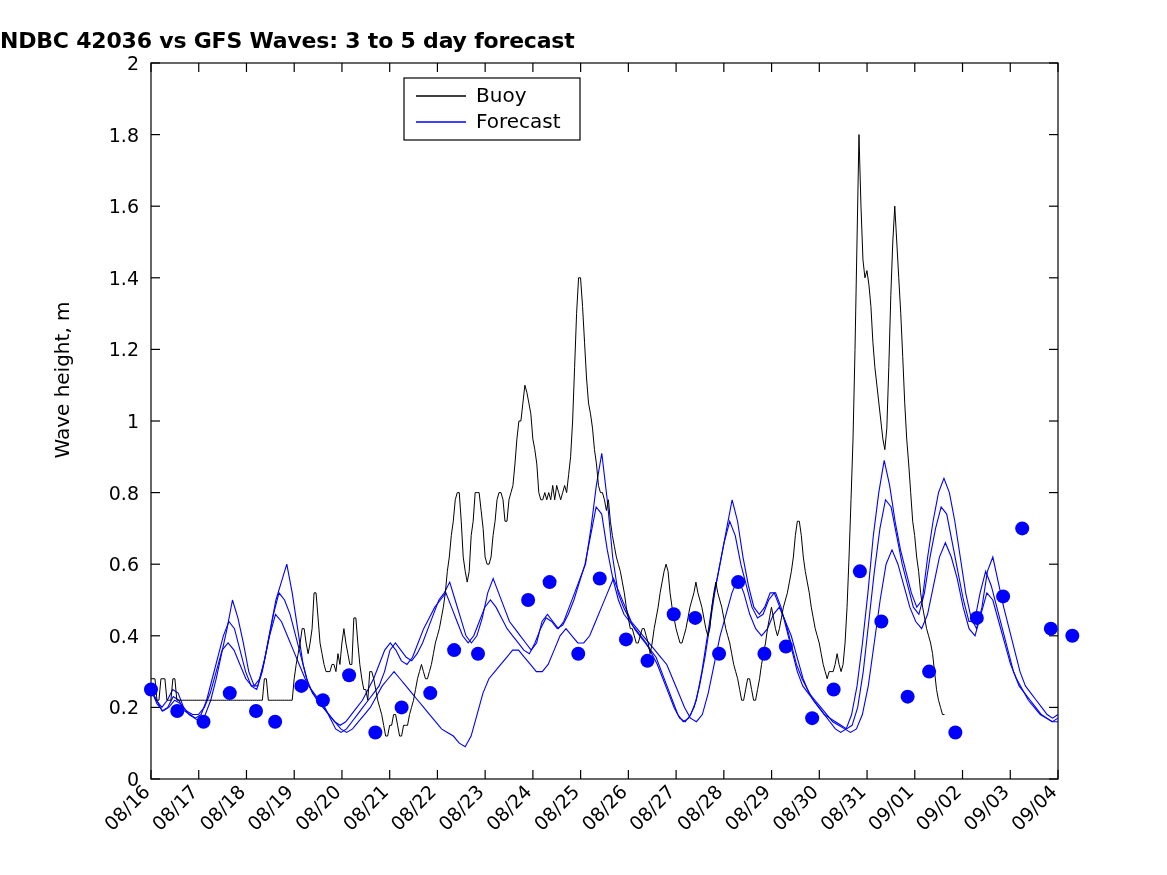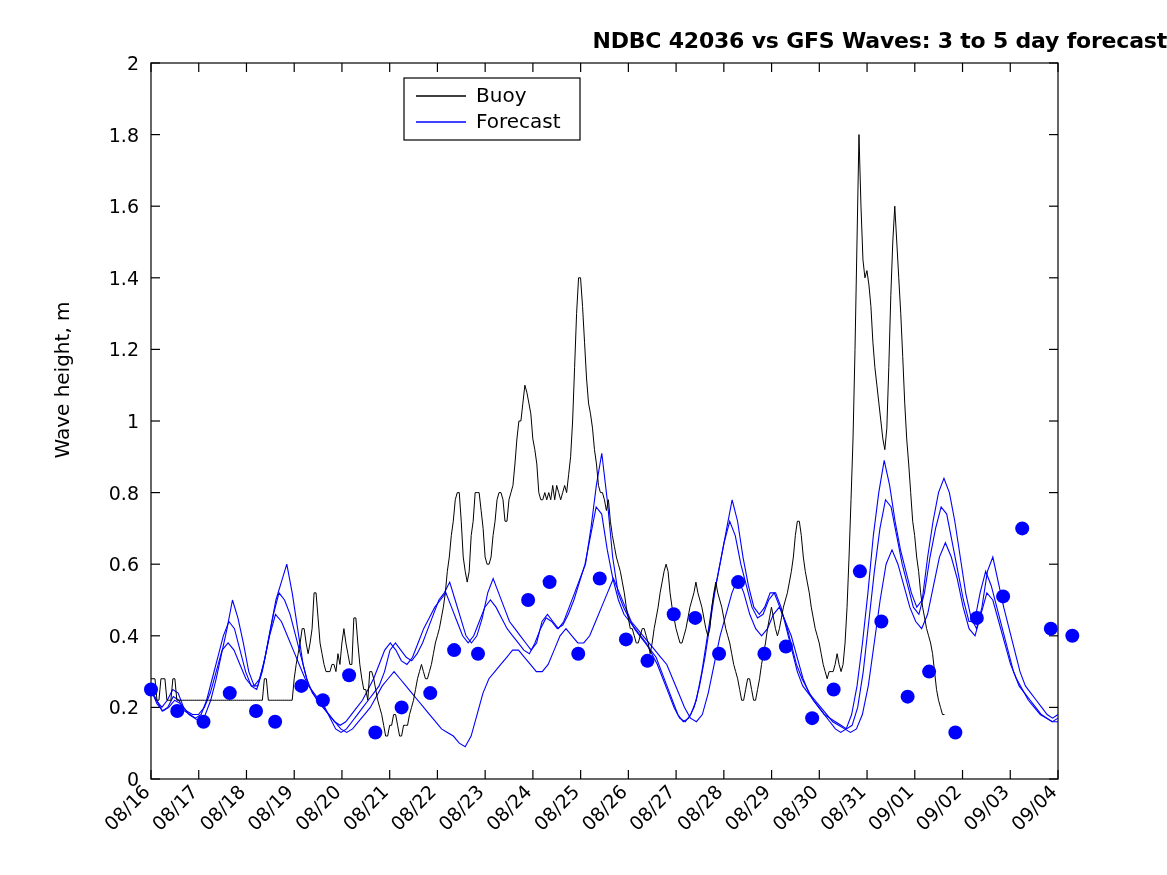--- a/index.html
+++ b/index.html
@@ -13,21 +13,21 @@
     height: 875px;
     background: #ffffff;
     font-family: "DejaVu Sans", sans-serif;
     overflow: hidden;
   }
   #chart-title {
     position: absolute;
     left: 0;
     top: 28px;
     width: 1167px;
-    text-align: right;
+    text-align: left;
     font-size: 22px;
     font-weight: bold;
     color: #000000;
     letter-spacing: -0.2px;
   }
   #plot-svg {
     position: absolute;
     left: 0;
     top: 0;
   }

